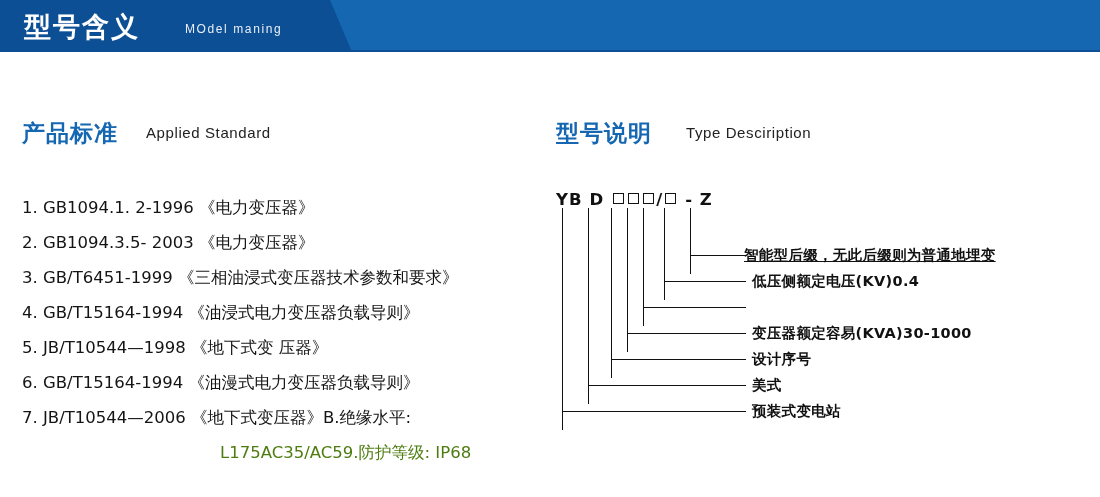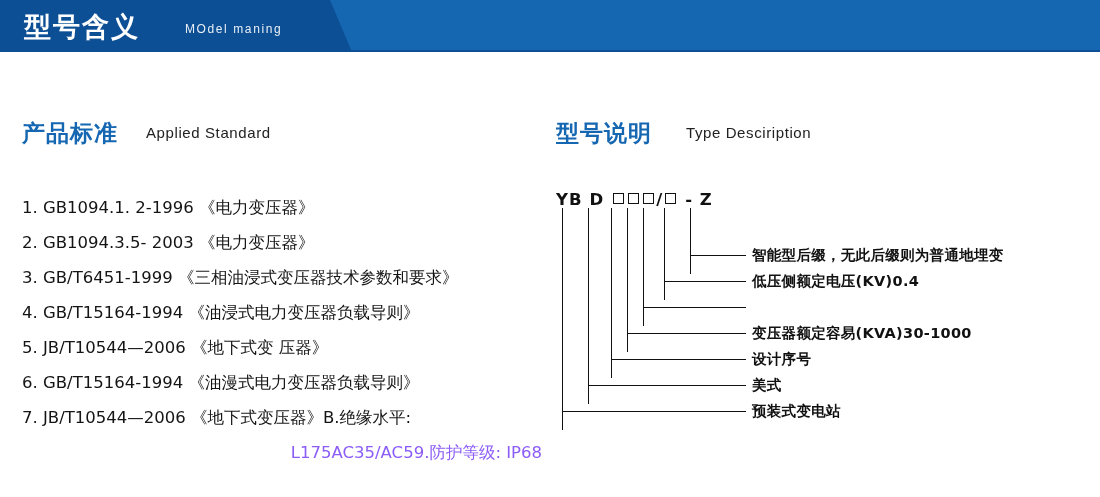--- a/index.html
+++ b/index.html
@@ -95,25 +95,24 @@
   .std-row {
     font-size: 16.5px;
     line-height: 35px;
     color: #141414;
     white-space: nowrap;
     font-family: "DejaVu Sans", sans-serif;
   }
   .std-cont {
     font-size: 16.5px;
     line-height: 35px;
-    color: #8b5cf6;
+    color: #4d7c0f;
     padding-left: 198px;
     white-space: nowrap;
     font-family: "DejaVu Sans", sans-serif;
-    text-align: right;
   }
 
   
   .type-area {
     position: absolute;
     left: 556px;
     top: 190px;
     width: 520px;
     height: 260px;
   }
@@ -175,21 +174,21 @@
 <div class="sec-title-en" id="left-title-en">Applied Standard</div>
 
 <div class="sec-title-cn" id="right-title-cn">型号说明</div>
 <div class="sec-title-en" id="right-title-en">Type Desciription</div>
 
 <div class="std-list">
   <div class="std-row">1. GB1094.1. 2-1996 《电力变压器》</div>
   <div class="std-row">2. GB1094.3.5- 2003 《电力变压器》</div>
   <div class="std-row">3. GB/T6451-1999    《三相油浸式变压器技术参数和要求》</div>
   <div class="std-row">4. GB/T15164-1994 《油浸式电力变压器负载导则》</div>
-  <div class="std-row">5. JB/T10544—2006 《地下式变 压器》</div>
+  <div class="std-row">5. JB/T10544—1998 《地下式变 压器》</div>
   <div class="std-row">6. GB/T15164-1994 《油漫式电力变压器负载导则》</div>
   <div class="std-row">7. JB/T10544—2006 《地下式变压器》B.绝缘水平:</div>
   <div class="std-cont">L175AC35/AC59.防护等级: IP68</div>
 </div>
 
 <div class="type-area">
 
   <div class="code-line">
     <span>YB</span><span class="gap"></span><span>D</span><span class="gap"></span><span class="sq"></span><span class="sq"></span><span class="sq"></span><span>/</span><span class="sq"></span><span class="gap"></span><span>- Z</span>
   </div>
@@ -203,19 +202,19 @@
   <div class="vline" style="left:134px;top:18px; height:66px;"></div>
 
   <div class="hline" style="left:134px; top:65px;  width:56px;"></div>
   <div class="hline" style="left:108px; top:91px;  width:82px;"></div>
   <div class="hline" style="left:87px;  top:117px; width:103px;"></div>
   <div class="hline" style="left:71px;  top:143px; width:119px;"></div>
   <div class="hline" style="left:55px;  top:169px; width:135px;"></div>
   <div class="hline" style="left:32px;  top:195px; width:158px;"></div>
   <div class="hline" style="left:6px;   top:221px; width:184px;"></div>
 
-  <div class="lbl" style="left:196px; top:56px;">智能型后缀，无此后缀则为普通地埋变</div>
+  <div class="lbl" style="left:188px; top:56px;text-decoration:underline;">智能型后缀，无此后缀则为普通地埋变</div>
   <div class="lbl" style="left:196px; top:82px;">低压侧额定电压(KV)0.4</div>
   <div class="lbl" style="left:196px; top:134px;">变压器额定容易(KVA)30-1000</div>
   <div class="lbl" style="left:196px; top:160px;">设计序号</div>
   <div class="lbl" style="left:196px; top:186px;">美式</div>
   <div class="lbl" style="left:196px; top:212px;">预装式变电站</div>
 </div>
 
 </body></html>

